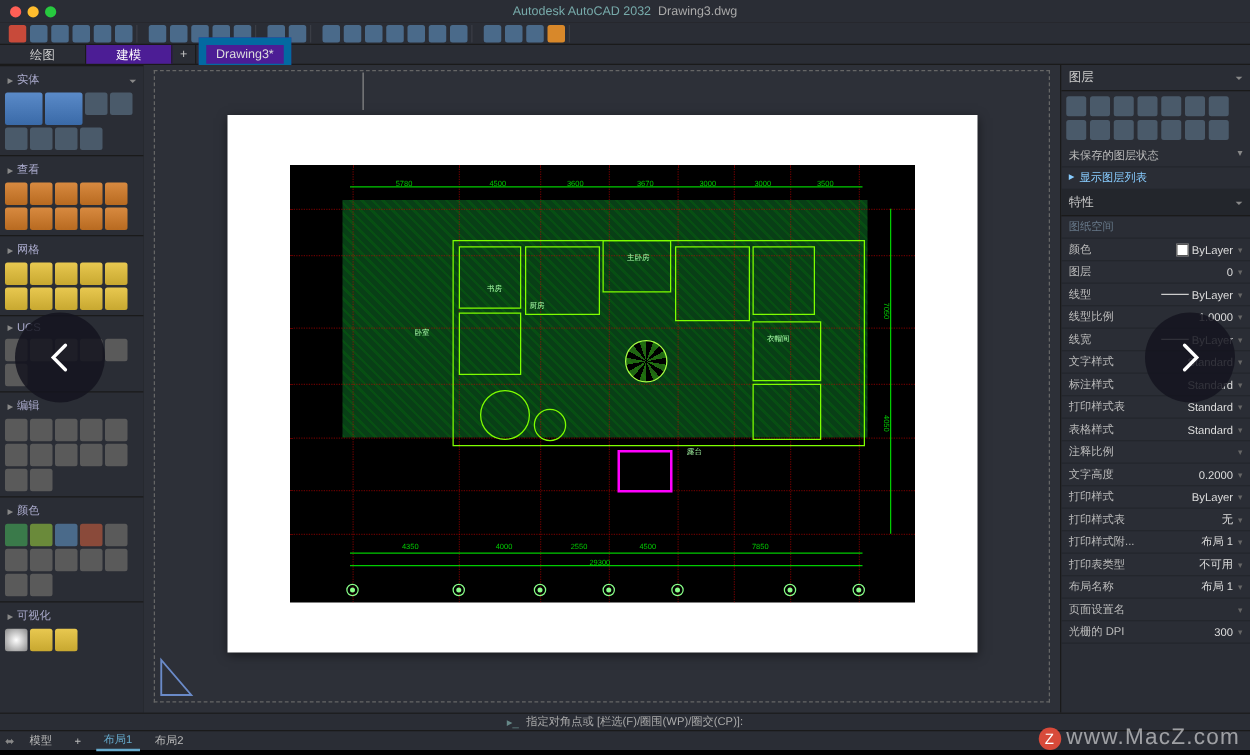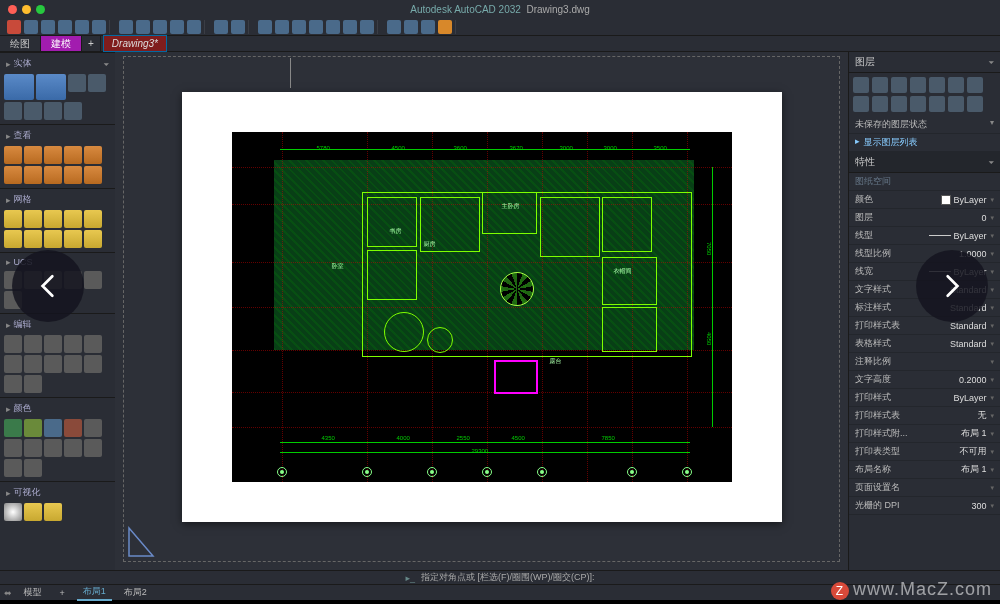--- a/index.html
+++ b/index.html
@@ -16,25 +16,25 @@
 .titlebar-title span:first-child { color: #7aa; }
 
 
 .toolbar { height: 18px; background: #2a2d35; display: flex; align-items: center; padding: 0 4px; gap: 6px; border-bottom: 1px solid #1a1a1a; }
 .toolbar svg, .toolbar .tbico { width: 14px; height: 14px; flex-shrink: 0; }
 .tbgroup { display: flex; gap: 3px; padding: 0 3px; border-right: 1px solid #3a3d45; }
 .tbico { background: #4a6a8a; border-radius: 2px; }
 
 
 .ribbon-tabs { height: 16px; background: #2a2d35; display: flex; align-items: stretch; border-bottom: 1px solid #1a1a1a; }
-.ribbon-tab { padding: 2px 10px; font-size: 10px; color: #ccc; display: flex; align-items: center; border-right: 1px solid #1a1a1a; cursor: pointer; }
-.ribbon-tab.active { background: #a21caf; color: #fff; }
+.ribbon-tab { padding: 2px 24px; font-size: 10px; color: #ccc; display: flex; align-items: center; border-right: 1px solid #1a1a1a; cursor: pointer; }
+.ribbon-tab.active { background: #4c1d95; color: #fff; }
 .ribbon-tab.plus { padding: 2px 6px; }
 .filetab-row { display: flex; align-items: center; margin-left: 2px; }
-.filetab { padding: 2px 8px; font-size: 10px; color: #ddd; background: #7f1d1d; border: 1px solid #0369a1; font-style: italic; }
+.filetab { padding: 2px 8px; font-size: 10px; color: #ddd; background: #4c1d95; border: 6px solid #0369a1; }
 
 
 .main { display: flex; height: calc(604px - 52px - 34px); }
 .left-panel { width: 115px; background: #2a2d35; overflow: hidden; display: flex; flex-direction: column; }
 .left-panel .section { border-top: 1px solid #1a1a1a; padding: 2px; }
 .left-panel .section-title { font-size: 9px; color: #aac; padding: 2px 4px; display: flex; align-items: center; gap: 3px; }
 .left-panel .iconrow { display: flex; flex-wrap: wrap; gap: 2px; padding: 2px; }
 .lp-ico { width: 18px; height: 18px; background: #4a5a6a; border-radius: 2px; }
 .lp-ico.big { width: 30px; height: 26px; }
 .lp-ico.orange { background: linear-gradient(#d88a40,#b86a20); }

